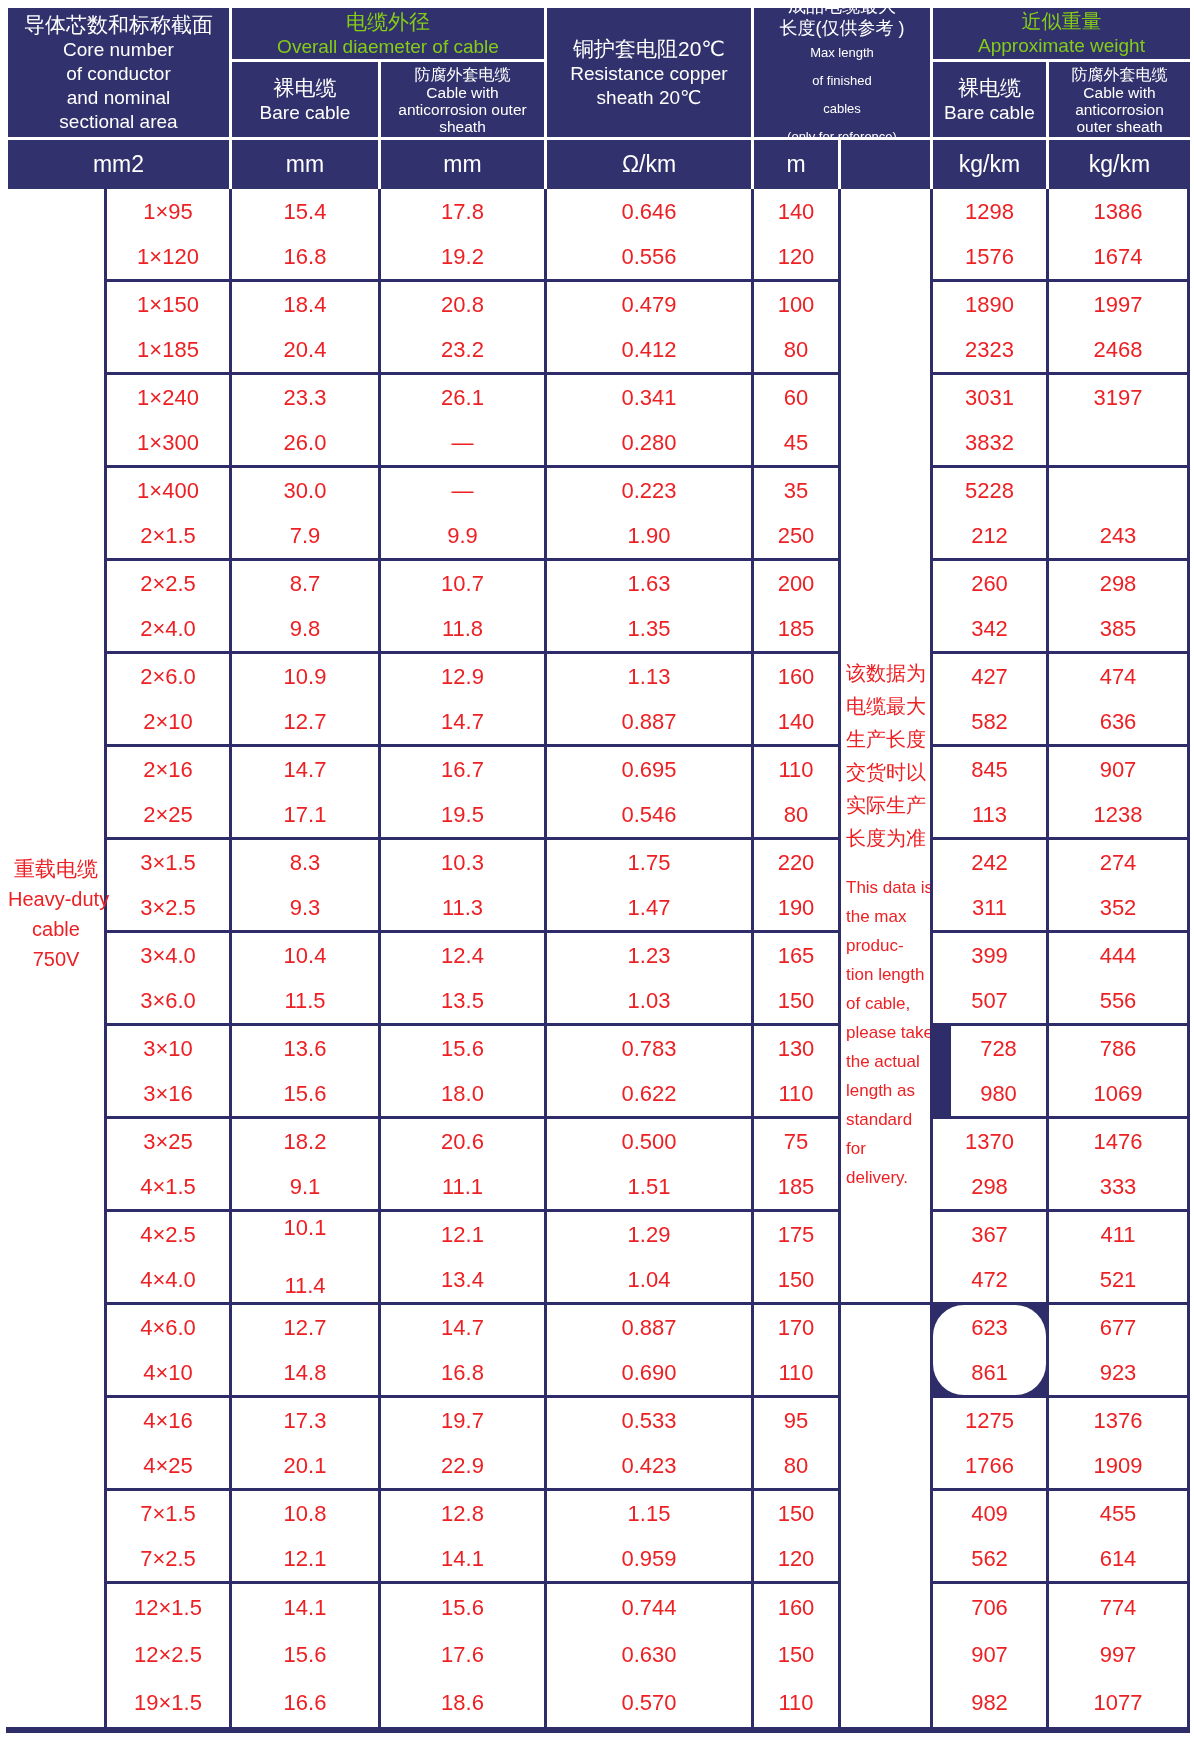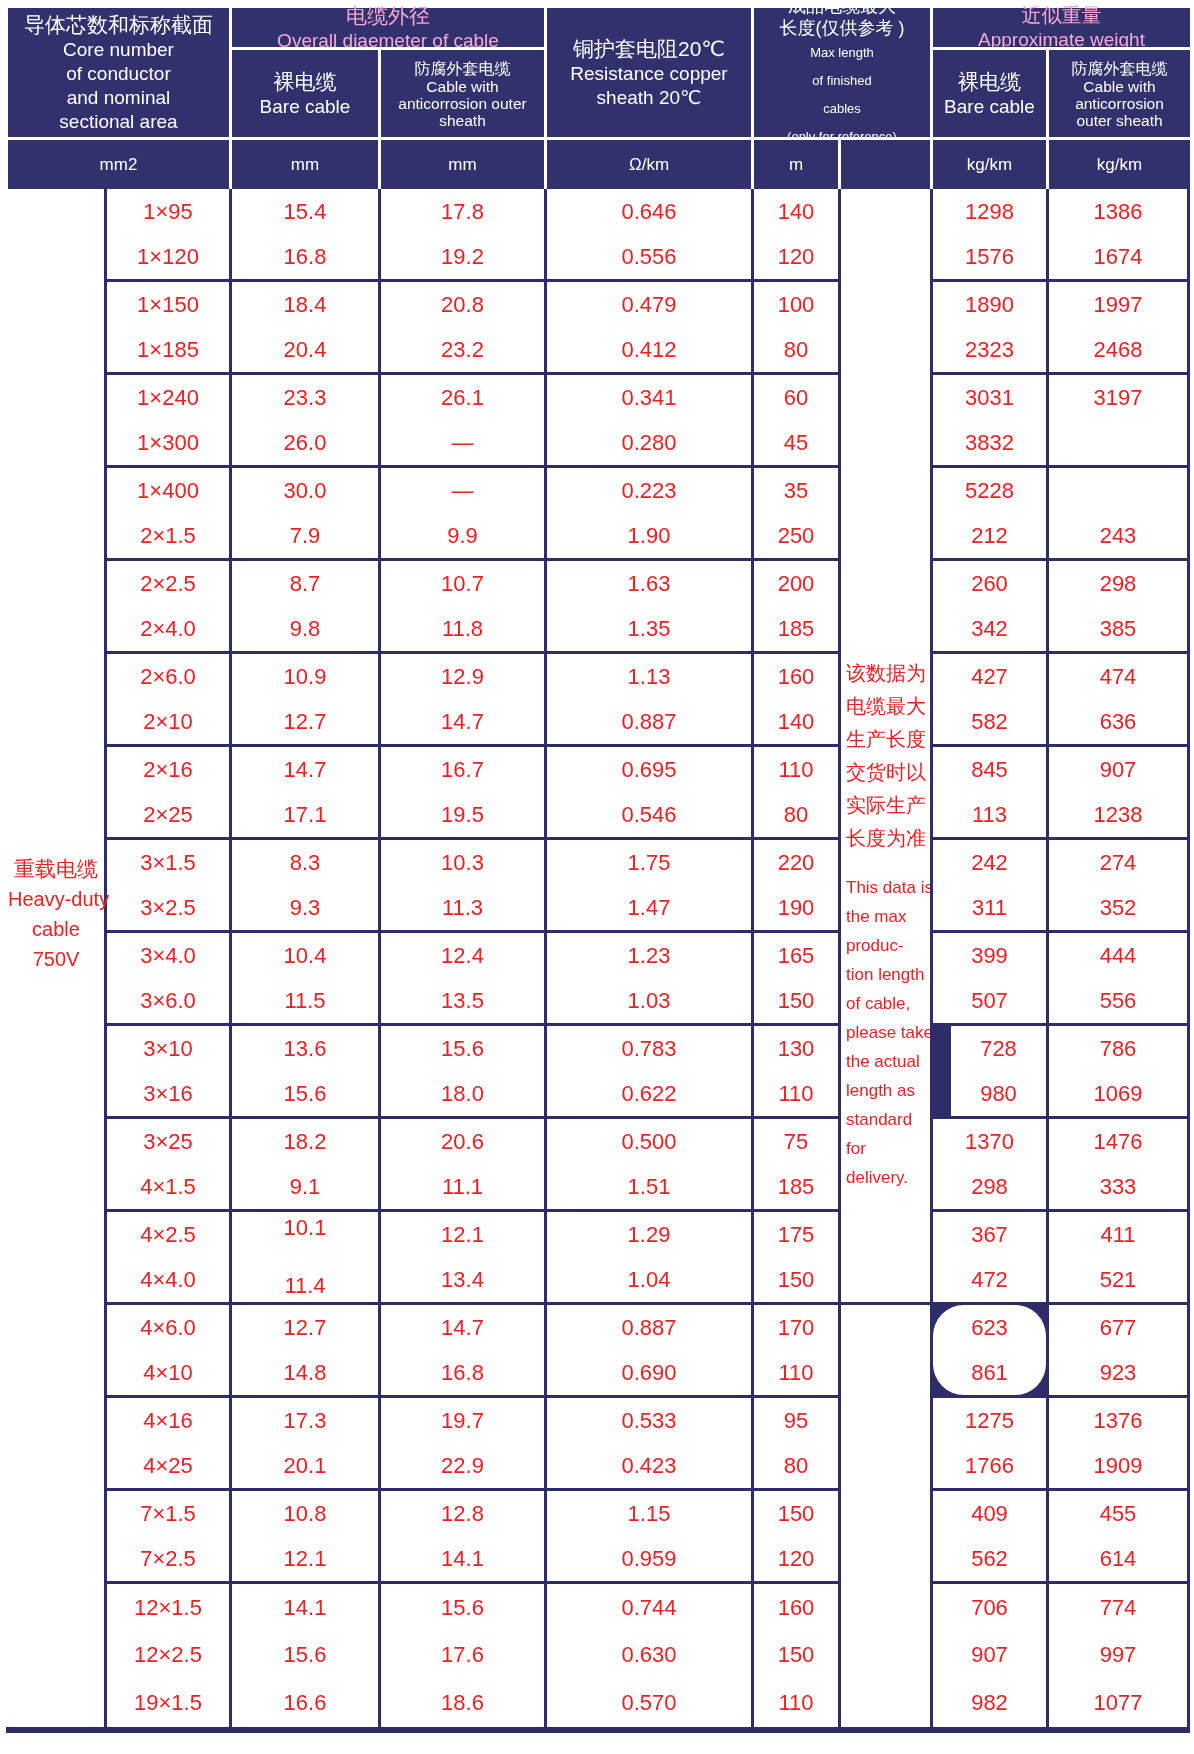--- a/index.html
+++ b/index.html
@@ -11,28 +11,28 @@
               display:grid;grid-template-columns:221px 312px 204px 176px 257px;gap:3px;}
   .header-units{position:absolute;left:8px;top:140px;width:1182px;height:49px;
               display:grid;grid-template-columns:221px 146px 163px 204px 84px 89px 113px 141px;gap:3px;}
   .hcell{background:#31316d;color:#ffffff;display:flex;flex-direction:column;
          align-items:center;justify-content:center;text-align:center;overflow:hidden;}
   .hzh{font-size:21px;line-height:26px;}
   .hen{font-size:19px;line-height:24px;}
   .hzh-sm{font-size:16px;line-height:19px;}
   .hen-sm{font-size:15.5px;line-height:17px;}
   .hgroup{background:#31316d;display:flex;flex-direction:column;}
-  .ghead{height:39px;display:flex;flex-direction:column;align-items:center;justify-content:center;
-         color:#f9a8d4;text-align:center;}
+  .ghead{height:51px;display:flex;flex-direction:column;align-items:center;justify-content:center;
+         color:#84cc16;text-align:center;}
   .gdivider{height:3px;background:#ffffff;}
   .gsubrow{flex:1;display:flex;gap:3px;background:#ffffff;}
   .gsub{background:#31316d;color:#fff;display:flex;flex-direction:column;
         align-items:center;justify-content:center;text-align:center;overflow:hidden;}
   .unit{background:#31316d;color:#fff;display:flex;align-items:center;justify-content:center;
-        font-size:17px;}
+        font-size:23px;}
   
   .body-grid{position:absolute;left:104px;top:189px;background:#2e2d69;
              display:grid;grid-template-columns:122px 146px 163px 204px 84px 89px 113px 138px;
              grid-template-rows:repeat(15,90px) 143px;gap:3px;padding:0 3px;}
   .bcell{background:#ffffff;display:flex;flex-direction:column;justify-content:space-around;
          align-items:center;overflow:hidden;}
   .val{color:#ed2024;font-size:22px;line-height:24px;min-height:24px;}
   .note-cell{background:#ffffff;grid-column:6;grid-row:1/13;padding-top:468px;
              box-sizing:border-box;text-align:left;padding-left:5px;overflow:hidden;}
   .note-empty{background:#ffffff;grid-column:6;grid-row:13/17;}

